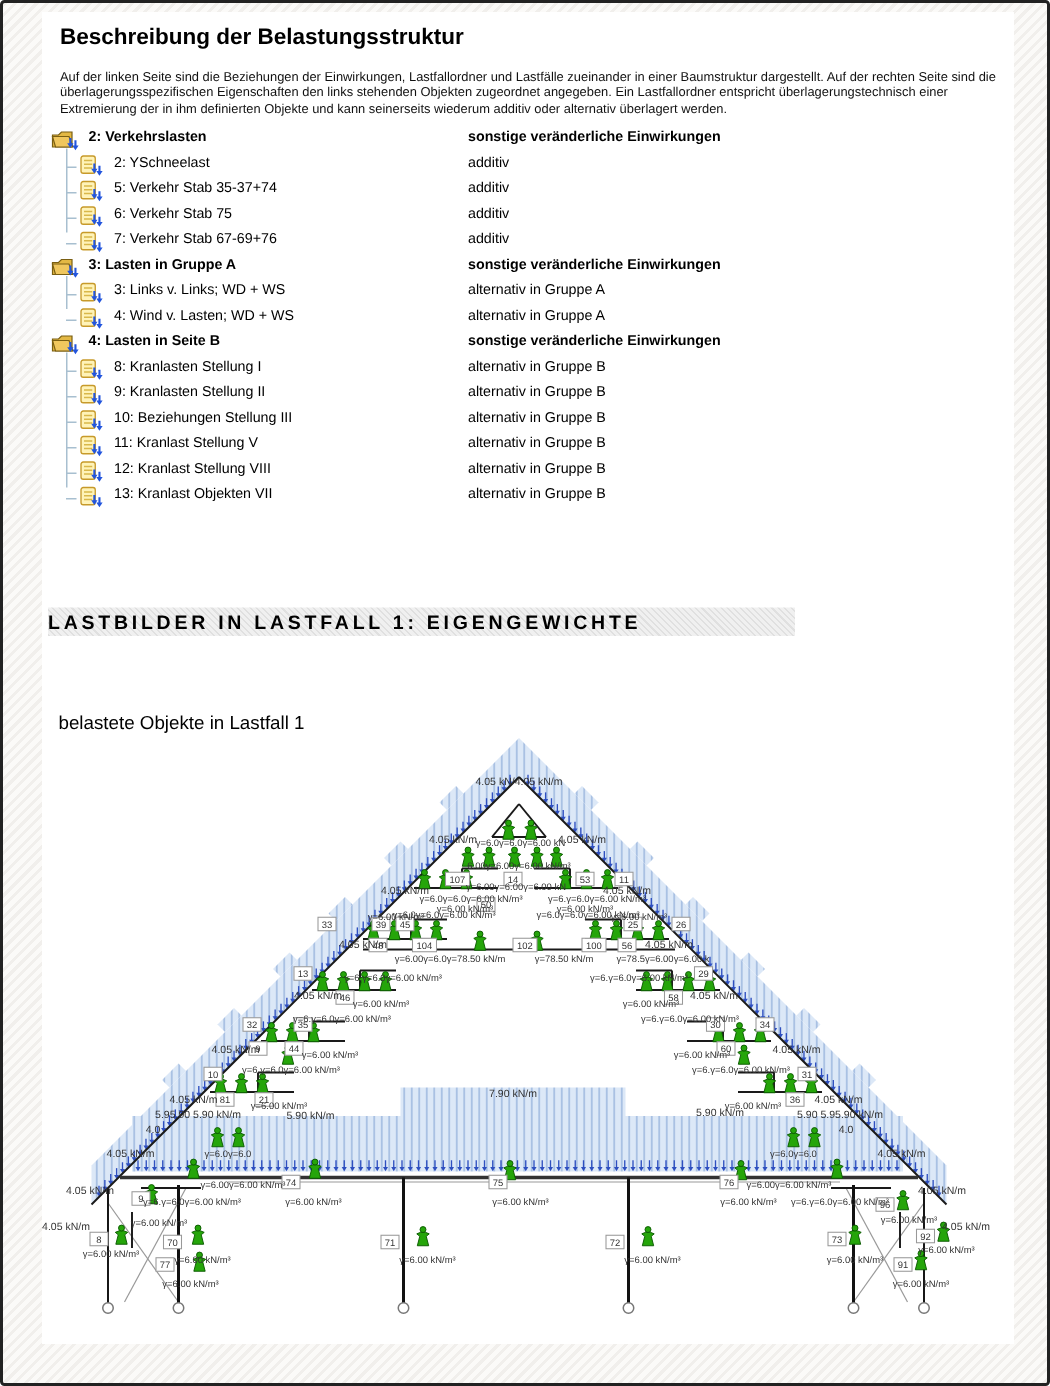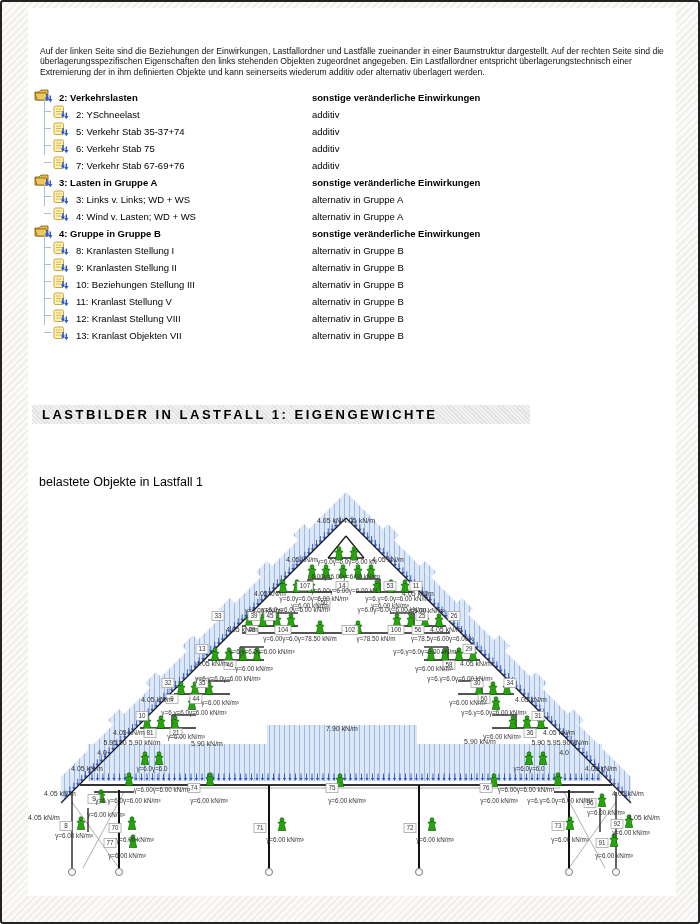--- a/index.html
+++ b/index.html
@@ -3,43 +3,44 @@
 <meta charset="utf-8">
 <style>
   html,body{margin:0;padding:0;background:#fff}
   .page{position:relative;width:696px;height:920px;border:2px solid #222;border-radius:3px;
         background:repeating-linear-gradient(135deg,#f1efec 0 2px,#fbfaf8 2px 5px);
         font-family:"Liberation Sans",sans-serif;overflow:hidden}
   .content{position:absolute;left:26px;top:6px;width:648px;height:888px;background:#fff}
   .title{position:absolute;left:12px;top:8px;font-size:15px;font-weight:bold;color:#000}
   .intro{position:absolute;left:12px;top:38px;width:632px;font-size:8.6px;line-height:10.4px;color:#111}
   .tree{position:absolute;left:6px;top:78px;width:640px}
-  .trow{position:relative;height:17px;display:flex;align-items:flex-end}
+  .trow{position:relative;height:17px;display:flex;align-items:flex-start}
   .trow .lbl{font-size:9.5px;color:#000;margin-left:6px;white-space:nowrap}
   .trow.parent .lbl{font-weight:bold}
   .trow .rcol{position:absolute;left:278px;font-size:9.5px;color:#000;white-space:nowrap}
   .trow.parent .rcol{font-weight:bold}
   .kids{position:relative}
   .kids::before{content:"";position:absolute;left:10px;top:-4px;height:calc(100% - 12px);border-left:1px solid #a8bfd0}
   .kids .trow{padding-left:18px}
   .kids .trow::before{content:"";position:absolute;left:10px;top:8px;width:7px;border-top:1px solid #a8bfd0}
   .icon{flex:0 0 auto;display:inline-block}
   .secbar{position:absolute;left:4px;top:397px;width:498px;height:19px;
           background:repeating-linear-gradient(45deg,#e0e0e0 0 1px,#f0f0f0 1px 3px);
           display:flex;align-items:center}
-  .secbar span{font-size:13px;font-weight:bold;letter-spacing:2.5px;color:#000;padding-left:10px;white-space:nowrap}
+  .secbar span{font-size:13px;font-weight:bold;letter-spacing:2.5px;color:#000;white-space:nowrap}
   .subtitle{position:absolute;left:11px;top:467px;font-size:12.5px;font-weight:normal;color:#000}
   svg.diagram{position:absolute;left:0;top:0;width:696px;height:920px}
   svg text{font-family:"Liberation Sans",sans-serif}
 </style>
 </head>
 <body>
 
 <div class="page">
   <div class="content">
+    <div class="title">Beschreibung der Belastungsstruktur</div>
     <div class="intro">Auf der linken Seite sind die Beziehungen der Einwirkungen, Lastfallordner und Lastfälle zueinander in einer Baumstruktur dargestellt. Auf der rechten Seite sind die überlagerungsspezifischen Eigenschaften den links stehenden Objekten zugeordnet angegeben. Ein Lastfallordner entspricht überlagerungstechnisch einer Extremierung der in ihm definierten Objekte und kann seinerseits wiederum additiv oder alternativ überlagert werden.</div>
     <div class="tree" id="tree">
         <div class="group">
           <div class="trow parent">
             <svg class="icon" width="19" height="15" viewBox="0 0 19 15">
  <path d="M1,4 L5,4 L7,2 L14,2 L14,12 L1,12 Z" fill="#e3b844" stroke="#7a5f12" stroke-width="0.8"></path>
  <path d="M1,5 L12,5 L14.5,12 L3,12 Z" fill="#f0c75e" stroke="#7a5f12" stroke-width="0.8"></path>
  <g fill="#2255dd">
                 <rect x="12.2" y="6" width="1.4" height="4"></rect>
                 <path d="M10.8,9.5 h4.2 l-2.1,3.2 z"></path>
@@ -172,21 +173,21 @@
             <svg class="icon" width="19" height="15" viewBox="0 0 19 15">
  <path d="M1,4 L5,4 L7,2 L14,2 L14,12 L1,12 Z" fill="#e3b844" stroke="#7a5f12" stroke-width="0.8"></path>
  <path d="M1,5 L12,5 L14.5,12 L3,12 Z" fill="#f0c75e" stroke="#7a5f12" stroke-width="0.8"></path>
  <g fill="#2255dd">
                 <rect x="12.2" y="6" width="1.4" height="4"></rect>
                 <path d="M10.8,9.5 h4.2 l-2.1,3.2 z"></path>
  <rect x="15.6" y="7.5" width="1.4" height="4"></rect>
                 <path d="M14.2,11 h4.2 l-2.1,3.2 z"></path>
               </g>
             </svg>
-            <span class="lbl">4: Gruppe in Gruppe B</span>
+            <span class="lbl">4: Lasten in Seite B</span>
             <span class="rcol">sonstige veränderliche Einwirkungen</span>
           </div>
           <div class="kids">
             <div class="trow child">
               <svg class="icon" width="18" height="15" viewBox="0 0 18 15">
  <rect x="2" y="1" width="9.5" height="11.5" rx="1.5" fill="#fff3b8" stroke="#c79a2a" stroke-width="0.9"></rect>
  <line x1="4" y1="4" x2="9.5" y2="4" stroke="#d9b84a"></line>
                 <line x1="4" y1="6.5" x2="9.5" y2="6.5" stroke="#d9b84a"></line>
                 <line x1="4" y1="9" x2="9.5" y2="9" stroke="#d9b84a"></line>
  <g fill="#2255dd">

